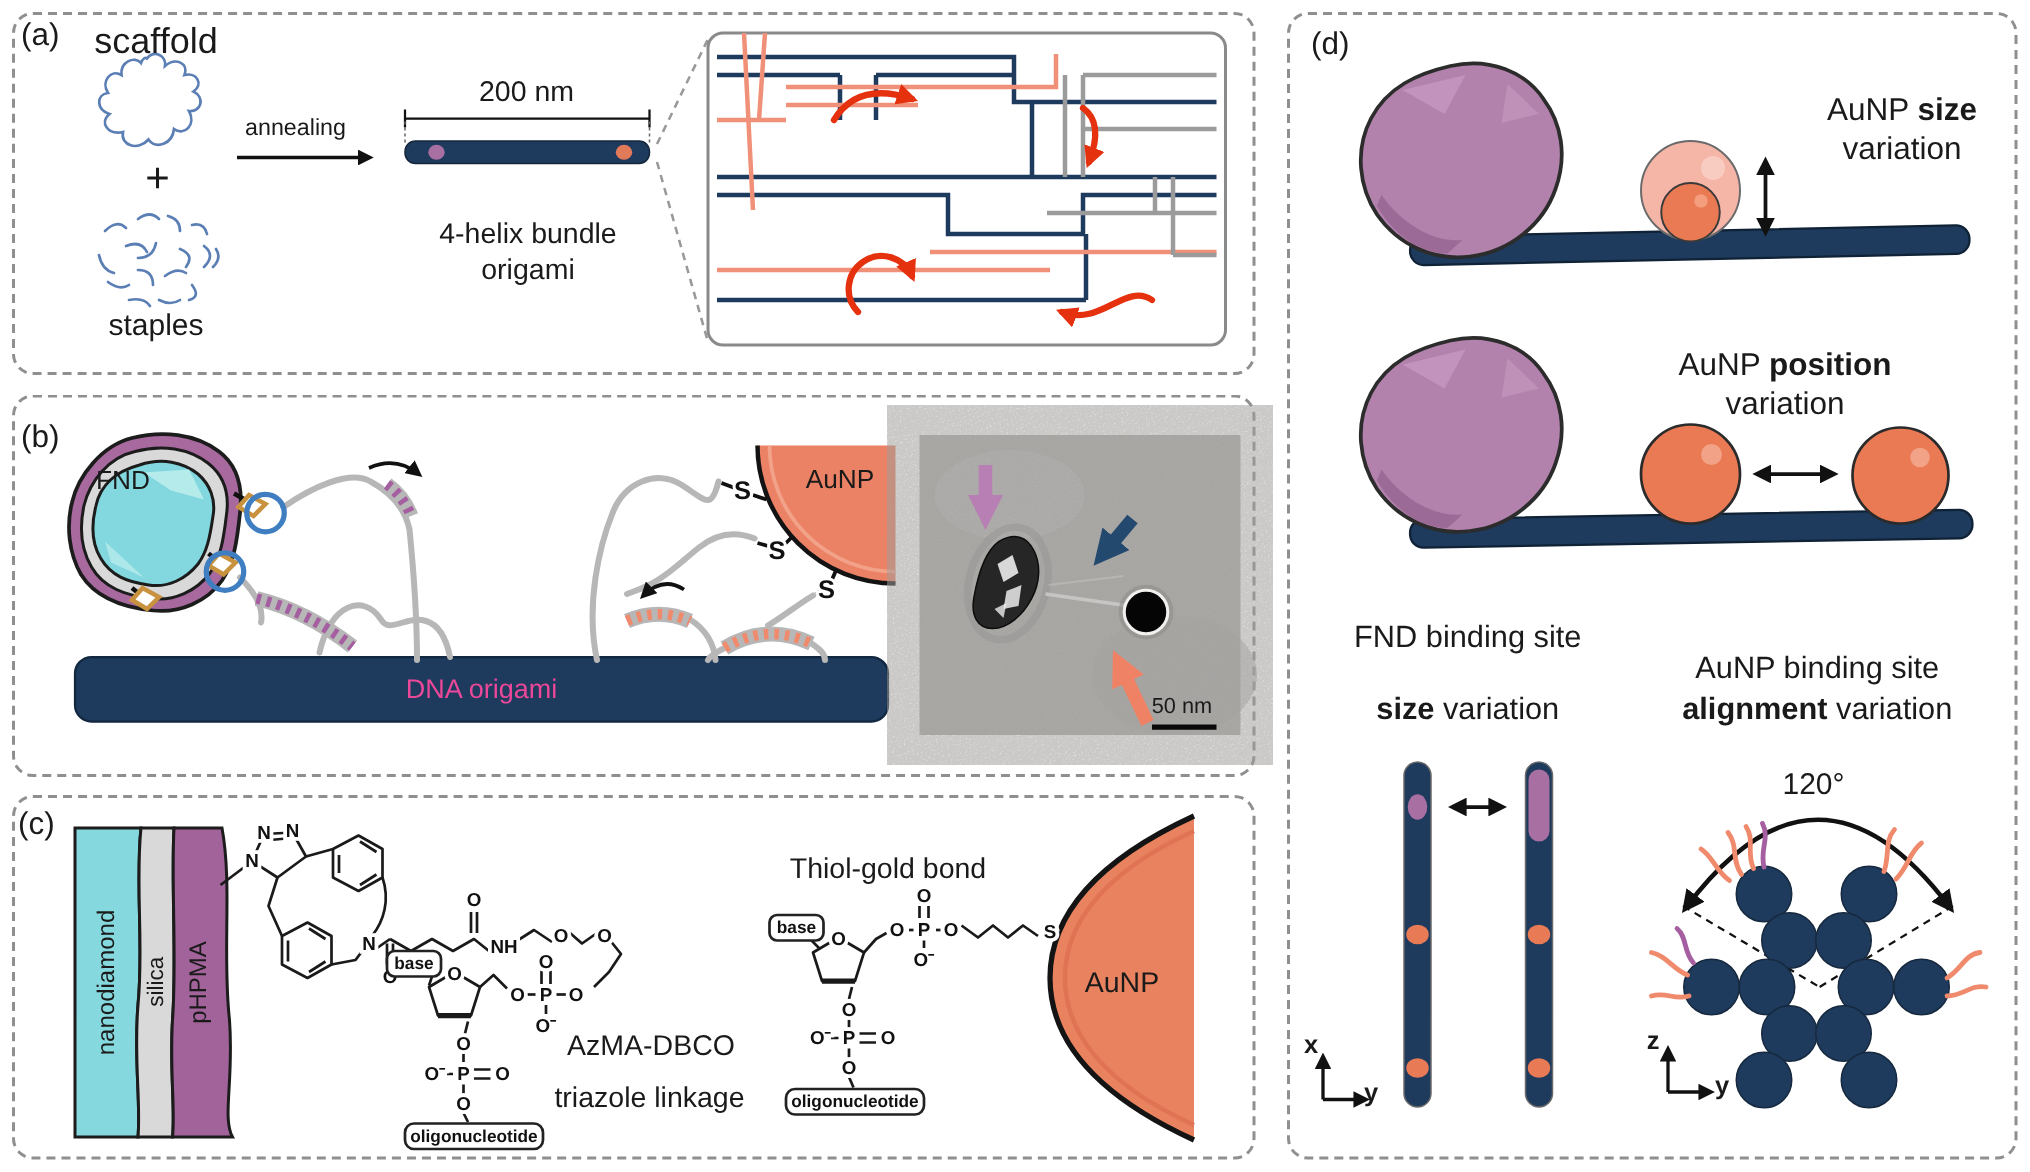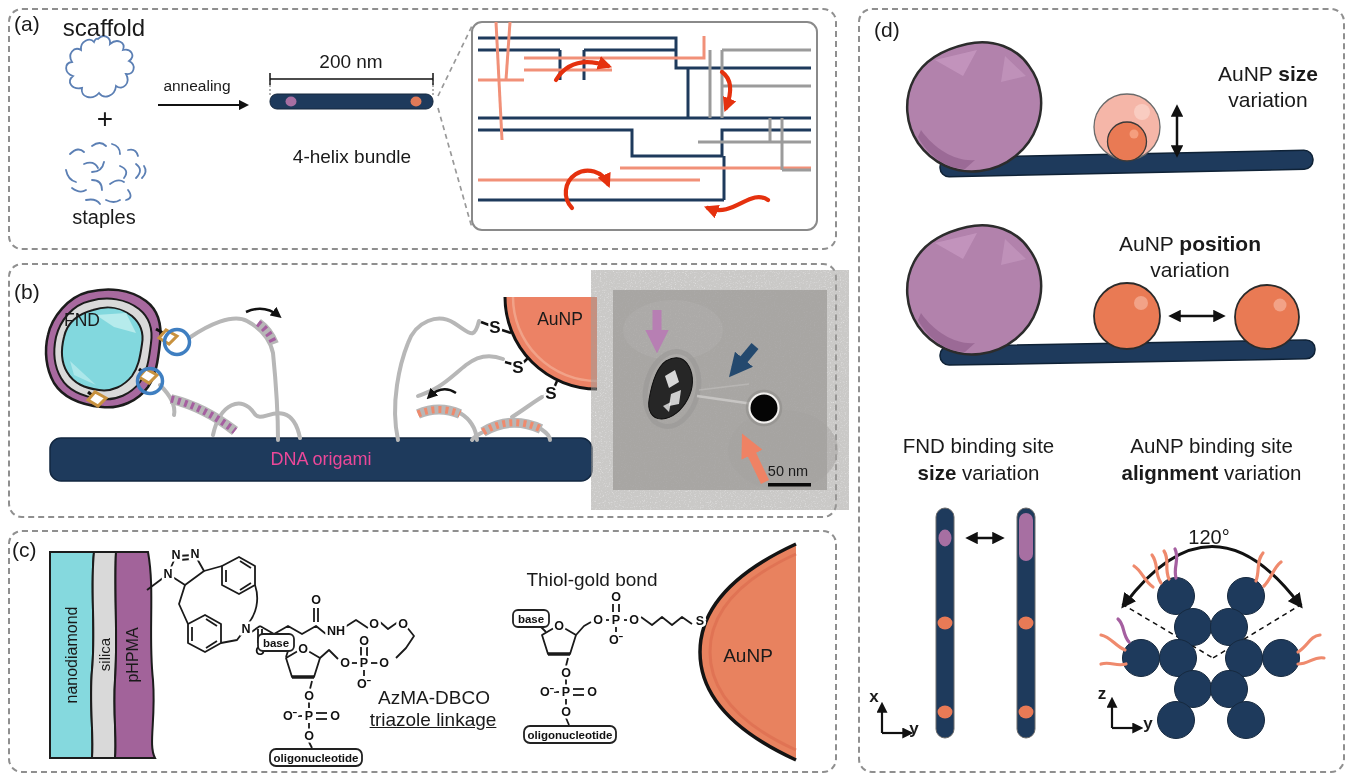--- a/index.html
+++ b/index.html
@@ -124,20 +124,21 @@
         </g>
       </g>
     </svg>
     <div class="t plabel" style="left:6px;top:4px;">(a)</div>
     <div class="t tc" style="left:46px;top:6px;width:100px;font-size:24px;">scaffold</div>
     <div class="t tc" style="left:87px;top:95px;width:20px;font-size:28px;">+</div>
     <div class="t tc" style="left:46px;top:198px;width:100px;font-size:20px;">staples</div>
     <div class="t tc" style="left:139px;top:69px;width:100px;font-size:15.5px;">annealing</div>
     <div class="t tc" style="left:293px;top:43px;width:100px;font-size:19px;">200 nm</div>
     <div class="t tc" style="left:244px;top:138px;width:200px;font-size:19px;">4-helix bundle</div>
+    <div class="t tc" style="left:244px;top:162px;width:200px;font-size:19px;">origami</div>
   </div>
 
   <div class="panel" style="left:8px;top:263px;width:829px;height:255px;">
     <div class="pborder"></div>
     <svg width="829" height="255" viewBox="0 0 829 255">
       <defs>
         <marker id="mBlackSm" viewBox="0 0 10 10" refX="7" refY="5" markerWidth="4.4" markerHeight="4.4" orient="auto-start-reverse" markerUnits="strokeWidth">
             <path d="M0,0 L10,5 L0,10 Z" fill="#111"></path>
           </marker>
         <marker id="mPurpleW" viewBox="0 0 10 10" refX="6" refY="5" markerWidth="2.6" markerHeight="2.6" orient="auto" markerUnits="strokeWidth">
@@ -377,21 +378,21 @@
         <text class="boxlbl" x="523" y="89">base</text>
         <rect x="516" y="196" width="92" height="17" rx="6" fill="#fff" stroke="#222" stroke-width="1.8"></rect>
         <text class="boxlbl" x="562" y="205">oligonucleotide</text>
       </g>
     </svg>
     <div class="t plabel" style="left:4px;top:8px;">(c)</div>
     <div class="t tc" style="left:-1px;top:116px;width:130px;font-size:16px;transform:rotate(-90deg);">nanodiamond</div>
     <div class="t tc" style="left:56px;top:116px;width:80px;font-size:15px;transform:rotate(-90deg);">silica</div>
     <div class="t tc" style="left:80px;top:116px;width:90px;font-size:16px;transform:rotate(-90deg);">pHPMA</div>
     <div class="t tc" style="left:346px;top:157px;width:160px;font-size:19px;">AzMA-DBCO</div>
-    <div class="t tc" style="left:345px;top:179px;width:160px;font-size:19px;text-decoration:underline;">triazole linkage</div>
+    <div class="t tc" style="left:345px;top:192px;width:160px;font-size:19px;">triazole linkage</div>
     <div class="t tc" style="left:484px;top:39px;width:200px;font-size:19px;">Thiol-gold bond</div>
     <div class="t tc" style="left:700px;top:115px;width:80px;font-size:19px;">AuNP</div>
   </div>
 
   <div class="panel" style="left:858px;top:8px;width:487px;height:765px;">
     <div class="pborder"></div>
     <svg width="487" height="765" viewBox="0 0 487 765">
       <defs>
         <marker id="mB2" viewBox="0 0 10 10" refX="7" refY="5" markerWidth="5" markerHeight="5" orient="auto-start-reverse" markerUnits="strokeWidth">
             <path d="M0,0 L10,5 L0,10 Z" fill="#111"></path>
@@ -478,24 +479,24 @@
           <line x1="254" y1="720" x2="254" y2="692" marker-end="url(#mB2)"></line>
           <line x1="254" y1="720" x2="282" y2="720" marker-end="url(#mB2)"></line>
         </g>
       </g>
     </svg>
     <div class="t plabel" style="left:16px;top:10px;">(d)</div>
     <div class="t tc" style="left:330px;top:54px;width:160px;font-size:21px;"><span>AuNP </span><b>size</b></div>
     <div class="t tc" style="left:330px;top:80px;width:160px;font-size:21px;">variation</div>
     <div class="t tc" style="left:252px;top:224px;width:160px;font-size:21px;"><span>AuNP </span><b>position</b></div>
     <div class="t tc" style="left:252px;top:250px;width:160px;font-size:21px;">variation</div>
-    <div class="t tc" style="left:28px;top:426px;width:185px;font-size:20.5px;">FND binding site</div>
+    <div class="t tc" style="left:28px;top:405px;width:185px;font-size:20.5px;">FND binding site</div>
     <div class="t tc" style="left:28px;top:453px;width:185px;font-size:20.5px;"><b>size</b><span> variation</span></div>
     <div class="t tc" style="left:261px;top:426px;width:185px;font-size:20.5px;">AuNP binding site</div>
     <div class="t tc" style="left:261px;top:453px;width:185px;font-size:20.5px;"><b>alignment</b><span> variation</span></div>
-    <div class="t tc" style="left:311px;top:518px;width:80px;font-size:20px;">120°</div>
+    <div class="t tc" style="left:311px;top:504px;width:80px;font-size:20px;">120°</div>
     <div class="t tc axlbl" style="left:8px;top:679px;width:16px;">x</div>
     <div class="t tc axlbl" style="left:48px;top:711px;width:16px;">y</div>
     <div class="t tc axlbl" style="left:236px;top:676px;width:16px;">z</div>
     <div class="t tc axlbl" style="left:282px;top:706px;width:16px;">y</div>
   </div>
 
 </div>
 
 </body></html>

